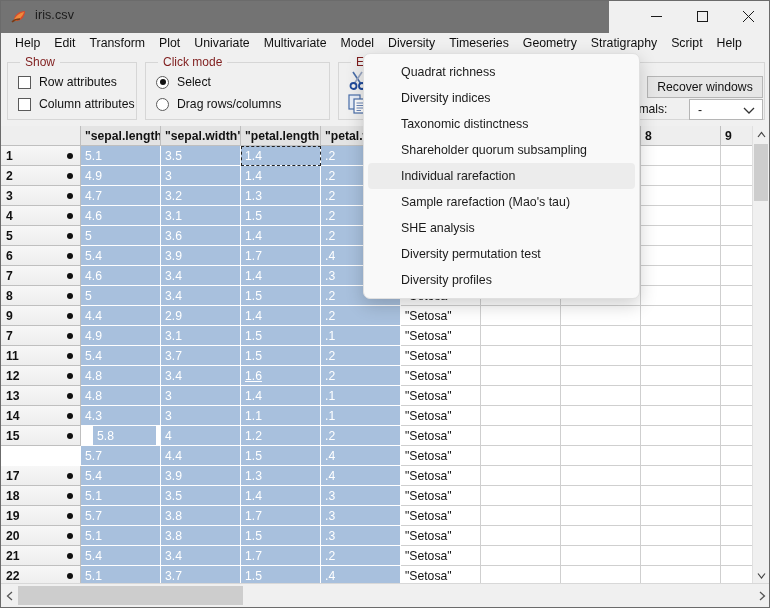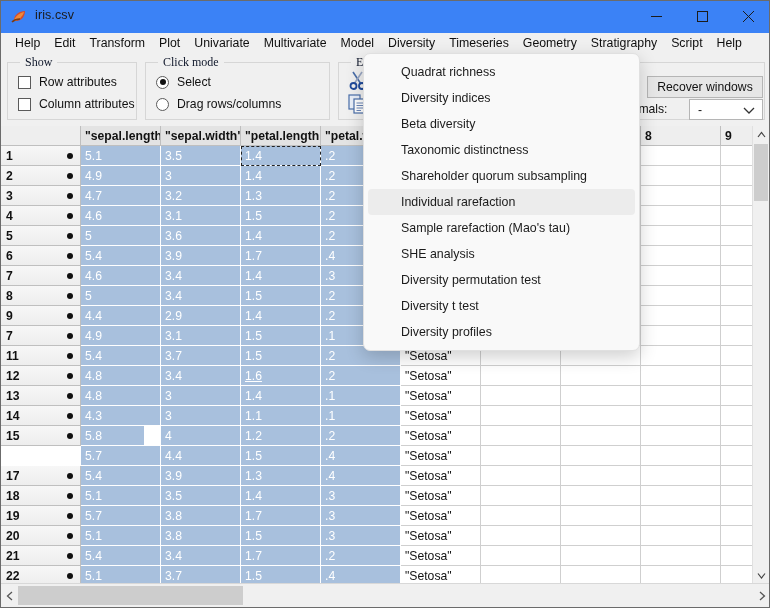--- a/index.html
+++ b/index.html
@@ -16,22 +16,22 @@
     height: 608px;
     background: #f0f0f0;
     overflow: hidden;
     box-sizing: border-box;
     border: 1px solid #6b6b6b;
   }
 
   
   .titlebar {
     position: absolute; left: 0; top: 0;
-    width: 770px; height: 32px;
-    background: #3b82f6;
+    width: 608px; height: 32px;
+    background: #737373;
     border-bottom: 1px solid #a21caf;
   }
   .title-icon {
     position: absolute; left: 10px; top: 8px;
     width: 17px; height: 16px;
   }
   .title-text {
     position: absolute; left: 34px; top: 7px;
     font-size: 12.5px; color: #1b1b1b;
     letter-spacing: .1px;
@@ -73,23 +73,22 @@
   .group {
     position: absolute;
     border: 1px solid #d6d6d6;
     box-sizing: border-box;
   }
   .group-title {
     position: absolute;
     top: -8px; left: 12px;
     background: #f0f0f0;
     padding: 0 5px;
-    font-size: 12px; color: #0f172a;
+    font-size: 12px; color: #7f1d1d;
     white-space: nowrap;
-    font-family: Liberation Serif, serif;
   }
   .g-show { left: 6px; top: 8px; width: 130px; height: 58px; }
   .g-click { left: 144px; top: 8px; width: 185px; height: 58px; }
   .g-edit { left: 337px; top: 8px; width: 112px; height: 58px; }
   .g-right { left: 600px; top: 8px; width: 164px; height: 58px; }
 
   .chk-row {
     position: absolute; left: 10px;
     display: flex; align-items: center;
     font-size: 12.2px; color: #111;
@@ -575,21 +574,21 @@
         <div class="cell sel" style="left: 320px; top: 280px; width: 80px;">.1</div>
         <div class="cell" style="left: 400px; top: 280px; width: 80px;">"Setosa"</div>
         <div class="cell" style="left: 480px; top: 280px; width: 80px;"></div>
         <div class="cell" style="left: 560px; top: 280px; width: 80px;"></div>
         <div class="cell" style="left: 640px; top: 280px; width: 80px;"></div>
         <div class="cell" style="left: 720px; top: 280px; width: 50px;"></div>
         <div class="rowhead" style="top: 300px;">
           <span>15</span>
           <span class="dot"></span>
         </div>
-        <div class="cell sel" style="left: 80px; top: 300px; width: 64px;">5.8</div>
+        <div class="cell sel" style="left: 92px; top: 300px; width: 64px;">5.8</div>
         <div class="cell sel" style="left: 160px; top: 300px; width: 80px;">4</div>
         <div class="cell sel" style="left: 240px; top: 300px; width: 80px;">1.2</div>
         <div class="cell sel" style="left: 320px; top: 300px; width: 80px;">.2</div>
         <div class="cell" style="left: 400px; top: 300px; width: 80px;">"Setosa"</div>
         <div class="cell" style="left: 480px; top: 300px; width: 80px;"></div>
         <div class="cell" style="left: 560px; top: 300px; width: 80px;"></div>
         <div class="cell" style="left: 640px; top: 300px; width: 80px;"></div>
         <div class="cell" style="left: 720px; top: 300px; width: 50px;"></div>
         <div class="rowhead" style="top: 340px; text-align: center;">
           <span>16</span>
@@ -710,25 +709,23 @@
       <svg width="7" height="10" viewBox="0 0 7 10">
           <path d="M1 1 L5.5 5 L1 9" stroke="#555" stroke-width="1.3" fill="none"></path>
         </svg>
     </div>
   </div>
 
   <div class="dropdown">
     <div id="ddlist">
         <div class="dd-item">Quadrat richness</div>
         <div class="dd-item">Diversity indices</div>
-        <div class="dd-item">Beta diversity</div>
         <div class="dd-item">Taxonomic distinctness</div>
         <div class="dd-item">Shareholder quorum subsampling</div>
         <div class="dd-item hl">Individual rarefaction</div>
         <div class="dd-item">Sample rarefaction (Mao's tau)</div>
         <div class="dd-item">SHE analysis</div>
         <div class="dd-item">Diversity permutation test</div>
-        <div class="dd-item">Diversity t test</div>
         <div class="dd-item">Diversity profiles</div>
       </div>
   </div>
 
 </div>
 
 </body></html>

